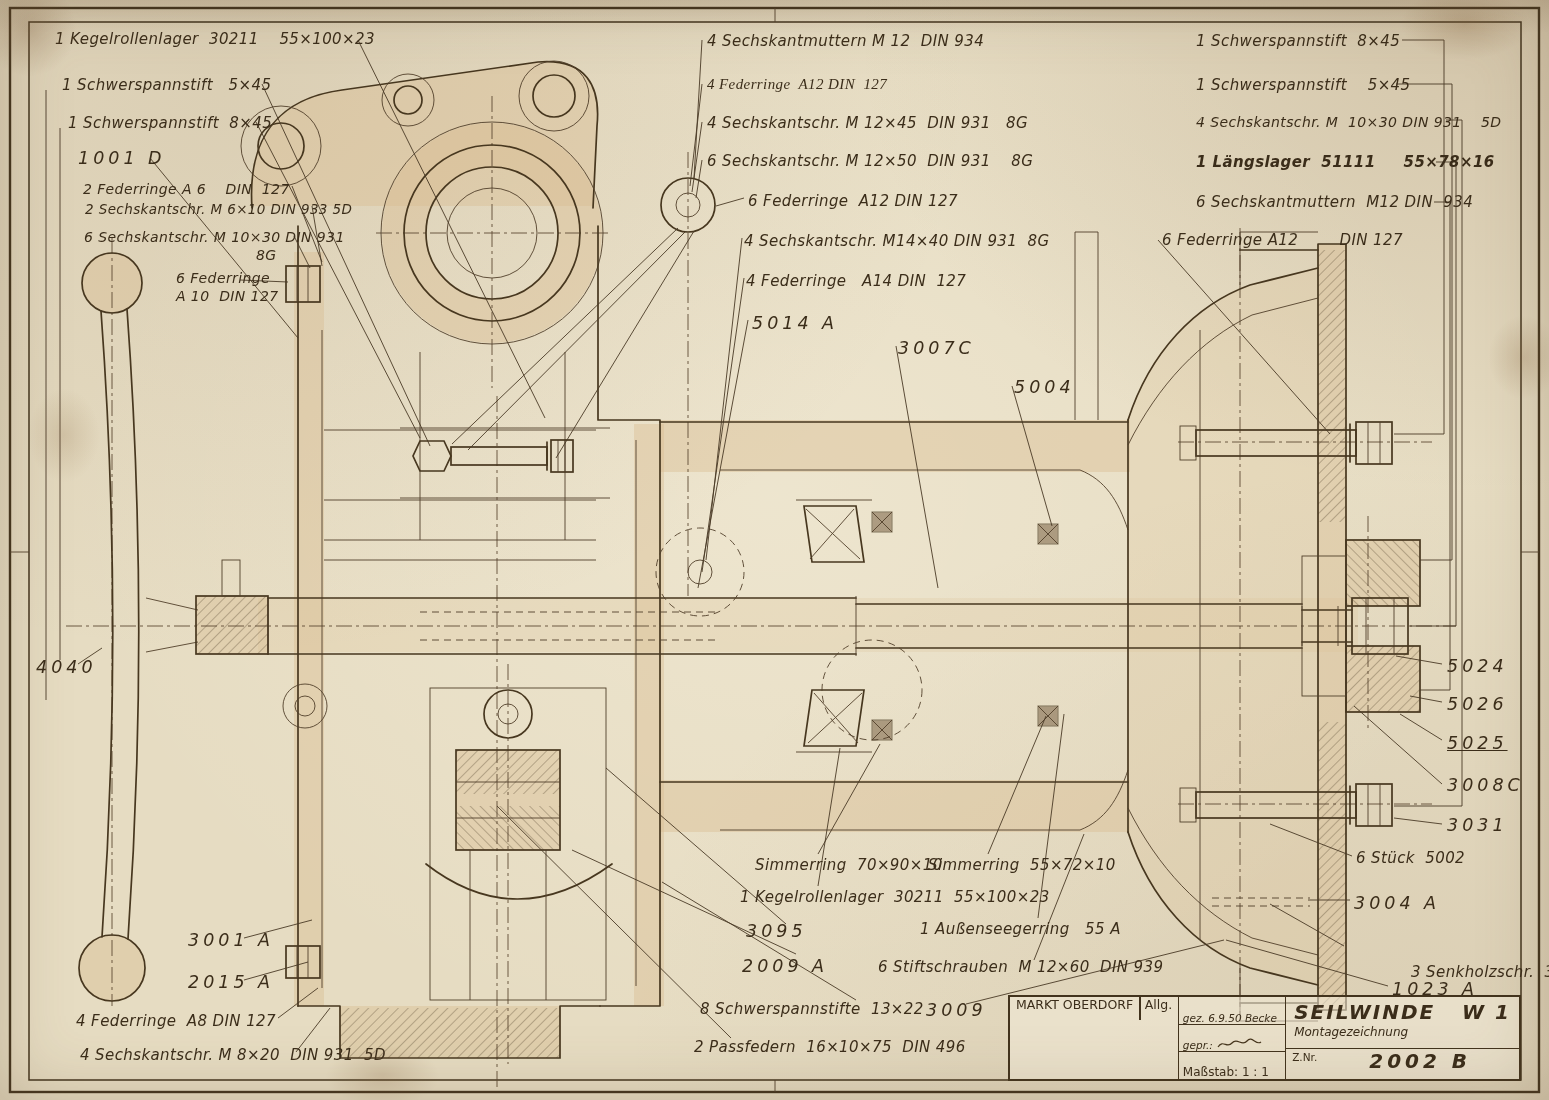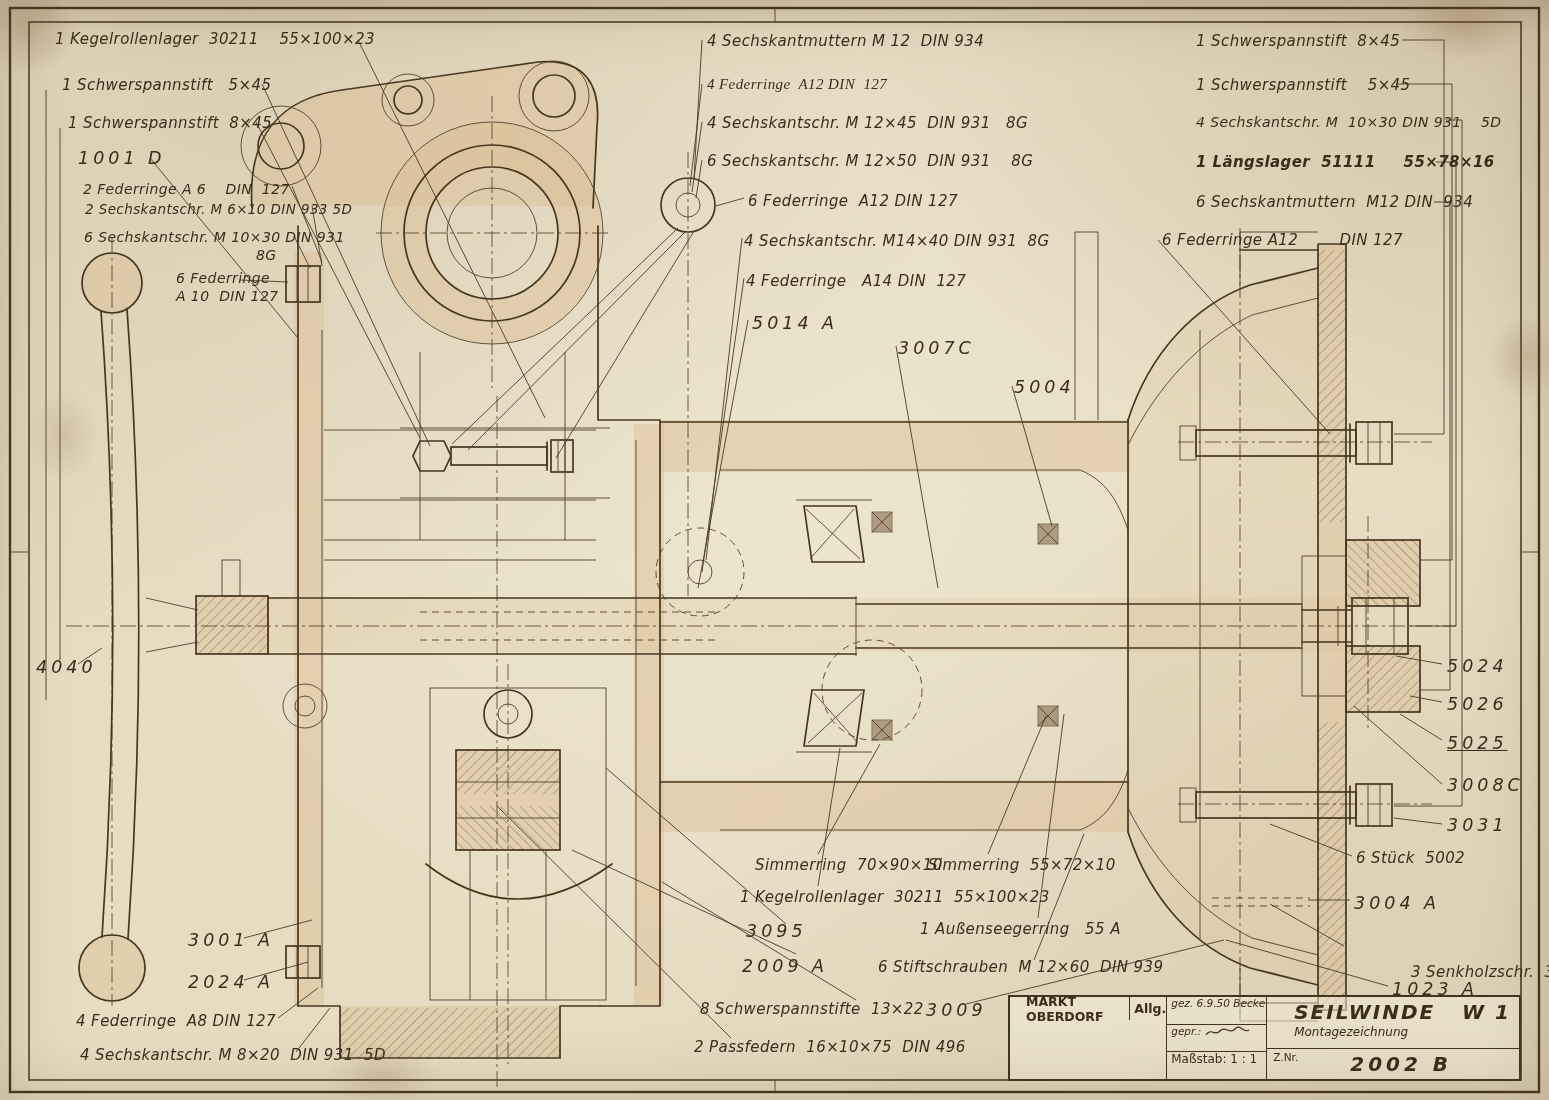--- a/index.html
+++ b/index.html
@@ -43,30 +43,30 @@
   #callouts .callout.pn{font-size:17.5px;letter-spacing:4px;}
 
   .titleblock{
     position:absolute;left:1008px;top:995px;width:513px;height:86px;box-sizing:border-box;
     border:2px solid #42331d;display:flex;background:rgba(242,235,216,.55);color:#3b2d1a;
   }
   .tb-col1{width:170px;border-right:1.6px solid #42331d;display:flex;flex-direction:column;box-sizing:border-box;}
   .tb-company{flex:1;display:flex;flex-direction:column;justify-content:center;align-items:center;}
   .tb-co1{font-weight:bold;font-size:14.5px;letter-spacing:.4px;}
   .tb-co2{font-size:13.5px;margin-top:2px;}
-  .tb-city-row{height:23px;display:flex;align-items:center;font-size:12.5px;font-weight:bold;padding-left:16px;}
+  .tb-city-row{height:23px;display:flex;align-items:flex-start;font-size:12.5px;font-weight:normal;padding-left:6px;}
   .tb-vr{width:1.6px;height:100%;background:#42331d;margin:0 4px 0 6px;}
   .tb-col2{width:108px;border-right:1.6px solid #42331d;display:flex;flex-direction:column;box-sizing:border-box;}
-  .tb-row{flex:1;display:flex;align-items:flex-start;padding-left:4px;border-bottom:1.2px solid #42331d;font-size:10.5px;font-style:italic;}
+  .tb-row{flex:1;display:flex;align-items:flex-end;padding-left:4px;border-bottom:1.2px solid #42331d;font-size:10.5px;font-style:italic;}
   .tb-row:last-child{border-bottom:none;font-size:12px;font-style:normal;}
   .tb-col3{flex:1;display:flex;flex-direction:column;}
-  .tb-title-area{flex:1;padding:3px 8px 0 8px;margin-left:19px;}
+  .tb-title-area{flex:1;padding:3px 8px 0 8px;}
   .tb-title{font-size:20px;font-weight:bold;font-style:italic;letter-spacing:2px;white-space:pre;}
   .tb-subtitle{font-size:12px;font-style:italic;margin-top:1px;}
-  .tb-znr-row{height:30px;border-top:1.6px solid #42331d;display:flex;align-items:center;}
+  .tb-znr-row{height:30px;border-top:1.6px solid #42331d;display:flex;align-items:flex-start;}
   .tb-znr-label{font-size:10.5px;padding:2px 6px 0 6px;align-self:flex-start;}
   .tb-znr{font-size:20px;font-weight:bold;font-style:italic;letter-spacing:4px;margin-left:46px;}
 </style>
 </head>
 <body>
 
 <div class="sheet">
 
   <svg class="art" width="1549" height="1100" viewBox="0 0 1549 1100">
     <defs>
@@ -329,21 +329,21 @@
       <div class="callout pn" style="left: 898px; top: 338px;">3007C</div>
       <div class="callout pn" style="left: 1014px; top: 377px;">5004</div>
       <div class="callout" style="left: 1196px; top: 32px;">1 Schwerspannstift  8×45</div>
       <div class="callout" style="left: 1196px; top: 76px;">1 Schwerspannstift    5×45</div>
       <div class="callout" style="left: 1196px; top: 114px; font-size: 14px;">4 Sechskantschr. M  10×30 DIN 931    5D</div>
       <div class="callout" style="left: 1196px; top: 153px; font-weight: bold;">1 Längslager  51111     55×78×16</div>
       <div class="callout" style="left: 1196px; top: 193px;">6 Sechskantmuttern  M12 DIN  934</div>
       <div class="callout" style="left: 1162px; top: 231px;">6 Federringe A12        DIN 127</div>
       <div class="callout pn" style="left: 36px; top: 657px;">4040</div>
       <div class="callout pn" style="left: 188px; top: 930px;">3001 A</div>
-      <div class="callout pn" style="left: 188px; top: 972px;">2024 A</div>
+      <div class="callout pn" style="left: 188px; top: 972px;">2015 A</div>
       <div class="callout" style="left: 76px; top: 1012px;">4 Federringe  A8 DIN 127</div>
       <div class="callout" style="left: 80px; top: 1046px;">4 Sechskantschr. M 8×20  DIN 931  5D</div>
       <div class="callout pn" style="left: 1447px; top: 656px;">5024</div>
       <div class="callout pn" style="left: 1447px; top: 694px;">5026</div>
       <div class="callout pn" style="left: 1447px; top: 733px; text-decoration: underline;">5025</div>
       <div class="callout pn" style="left: 1447px; top: 775px;">3008C</div>
       <div class="callout pn" style="left: 1447px; top: 815px;">3031</div>
       <div class="callout" style="left: 1356px; top: 849px;">6 Stück  5002</div>
       <div class="callout pn" style="left: 1354px; top: 893px;">3004 A</div>
       <div class="callout" style="left: 1411px; top: 939px; margin-top: 24px;">3 Senkholzschr.  3×40</div>

